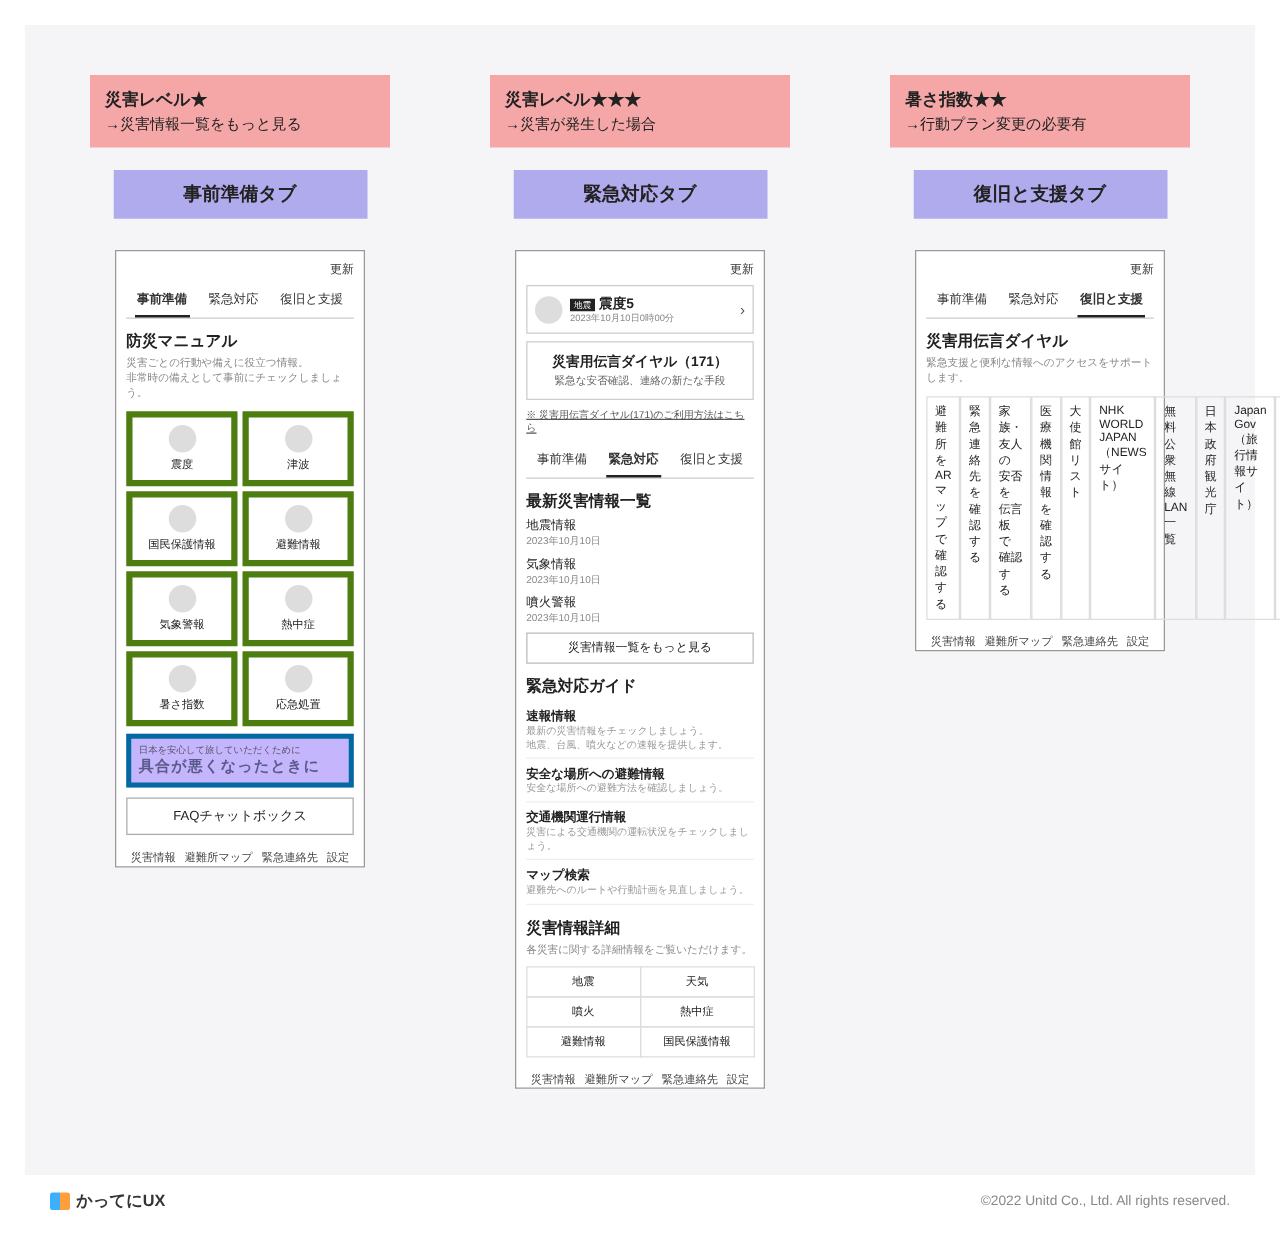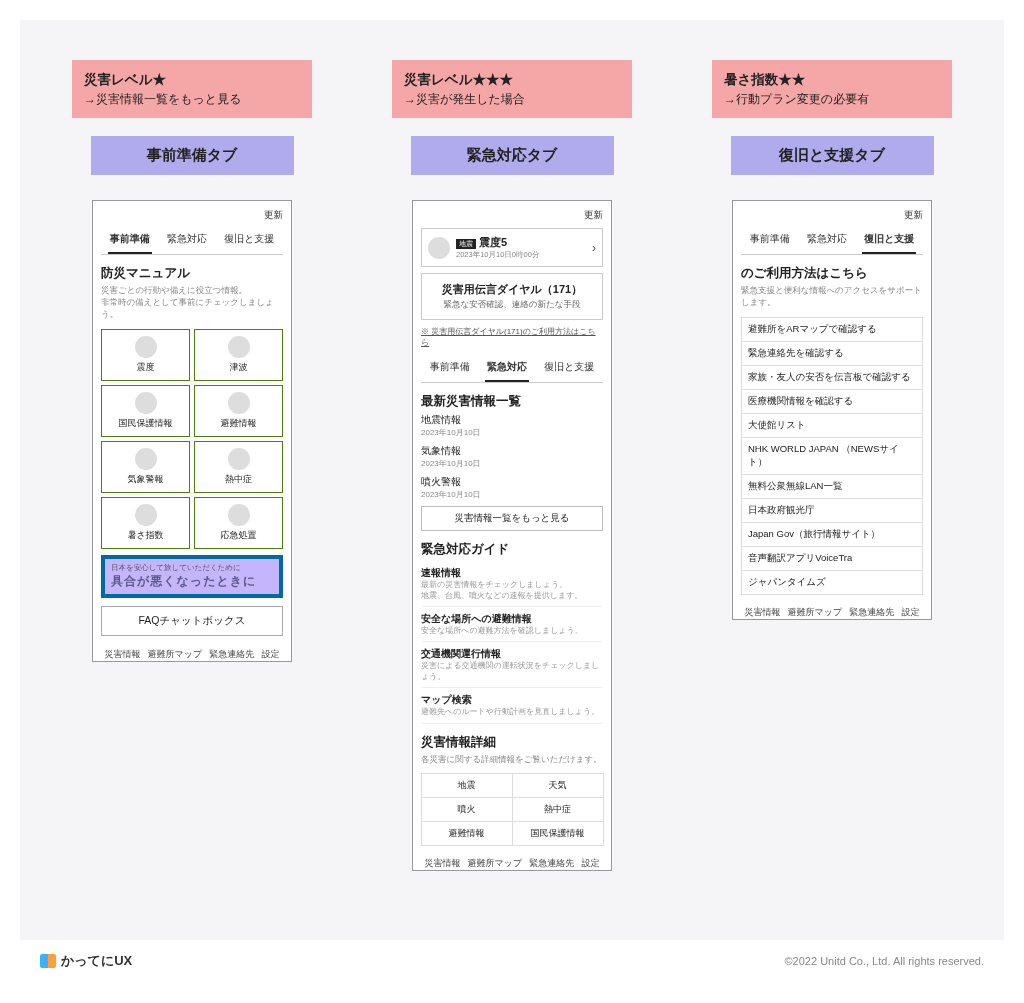--- a/index.html
+++ b/index.html
@@ -11,21 +11,21 @@
 .level-banner .sub { font-size: 12px; font-weight: 500; }
 .tab-banner { background: #b0abed; width: 203px; text-align: center; padding: 10px 0; margin-top: 18px; font-size: 15px; font-weight: 600; color: #222; }
 .phone { background: #fff; border: 1.5px solid #999; width: 200px; margin-top: 25px; padding: 8px 8px 0; font-size: 10px; }
 .update { text-align: right; color: #333; font-size: 9.5px; margin-bottom: 6px; }
 .tabs { display: flex; justify-content: space-around; border-bottom: 1px solid #ccc; margin-bottom: 10px; }
 .tabs span { padding: 4px 2px 6px; font-size: 10px; color: #333; }
 .tabs span.active { border-bottom: 2px solid #222; font-weight: 600; }
 .sec-title { font-size: 12.5px; font-weight: 700; margin-bottom: 3px; }
 .sec-desc { font-size: 8.5px; color: #888; line-height: 1.4; margin-bottom: 8px; }
 .grid2 { display: grid; grid-template-columns: 1fr 1fr; gap: 4px; }
-.tile { border: 1px solid #4d7c0f; text-align: center; padding: 4px 2px 6px; }
+.tile { border: 5px solid #4d7c0f; text-align: center; padding: 4px 2px 6px; }
 .tile .circle { width: 22px; height: 22px; background: #ddd; border-radius: 50%; margin: 2px auto 3px; }
 .tile .tl { font-size: 9px; }
 .banner-ad { border: 4px solid #0369a1; background: #c4b5fd; margin-top: 6px; padding: 4px 6px; }
 .banner-ad .l1 { font-size: 7.5px; color: #556; }
 .banner-ad .l2 { font-size: 12px; font-weight: 700; color: #5a5a8a; letter-spacing: 1px; }
 .faq-btn { border: 1px solid #aaa; text-align: center; padding: 7px 0; margin-top: 8px; font-size: 10.5px; }
 .bottom-nav { display: flex; justify-content: space-around; margin-top: 12px; font-size: 9px; color: #444; }
 .alert-card { border: 1px solid #ccc; display: flex; align-items: center; padding: 6px; gap: 6px; margin-bottom: 6px; }
 .alert-card .circle { width: 22px; height: 22px; background: #ddd; border-radius: 50%; flex-shrink: 0; }
 .alert-card .ac-body { flex: 1; }
@@ -39,21 +39,21 @@
 .link-tiny { font-size: 8px; color: #555; text-decoration: underline; margin-bottom: 8px; display: block; }
 .news-item { margin-bottom: 6px; }
 .news-item .t { font-size: 10px; }
 .news-item .d { font-size: 8px; color: #888; }
 .more-btn { border: 1px solid #bbb; text-align: center; padding: 5px 0; font-size: 9.5px; margin-top: 4px; margin-bottom: 10px; }
 .guide-item { border-bottom: 1px solid #eee; padding: 5px 0; }
 .guide-item .t { font-size: 10px; font-weight: 600; }
 .guide-item .d { font-size: 8px; color: #999; line-height: 1.3; }
 .detail-grid { display: grid; grid-template-columns: 1fr 1fr; }
 .detail-grid div { border: 1px solid #ddd; text-align: center; padding: 5px 0; font-size: 9px; margin: -0.5px; }
-.link-list { display: flex; flex-direction: column; }
+.link-list { display: flex; }
 .link-list div { border: 1px solid #ddd; padding: 5px 6px; font-size: 9.5px; margin-bottom: -1px; }
 .footer { display: flex; justify-content: space-between; align-items: center; padding: 12px 20px 8px; font-size: 11px; color: #888; }
 .footer .brand { display: flex; align-items: center; gap: 5px; font-size: 13px; font-weight: 700; color: #333; }
 .logo-sq { display: inline-flex; }
 .logo-sq span { width: 8px; height: 14px; }
 .logo-sq span:first-child { background: #3bb0ff; border-radius: 2px 0 0 2px; }
 .logo-sq span:last-child { background: #ff9f3b; border-radius: 0 2px 2px 0; }
 </style>
 </head>
 <body>
@@ -212,21 +212,21 @@
     <div class="sub">→行動プラン変更の必要有</div>
   </div>
   <div class="tab-banner">復旧と支援タブ</div>
   <div class="phone">
     <div class="update">更新</div>
     <div class="tabs">
       <span>事前準備</span>
       <span>緊急対応</span>
       <span class="active">復旧と支援</span>
     </div>
-    <div class="sec-title">のご利用方法はこちら</div>
+    <div class="sec-title">災害用伝言ダイヤル</div>
     <div class="sec-desc">緊急支援と便利な情報へのアクセスをサポートします。</div>
     <div class="link-list" id="recov-links">
             <div>避難所をARマップで確認する</div>
             <div>緊急連絡先を確認する</div>
             <div>家族・友人の安否を伝言板で確認する</div>
             <div>医療機関情報を確認する</div>
             <div>大使館リスト</div>
             <div>NHK WORLD JAPAN （NEWSサイト）</div>
             <div>無料公衆無線LAN一覧</div>
             <div>日本政府観光庁</div>

